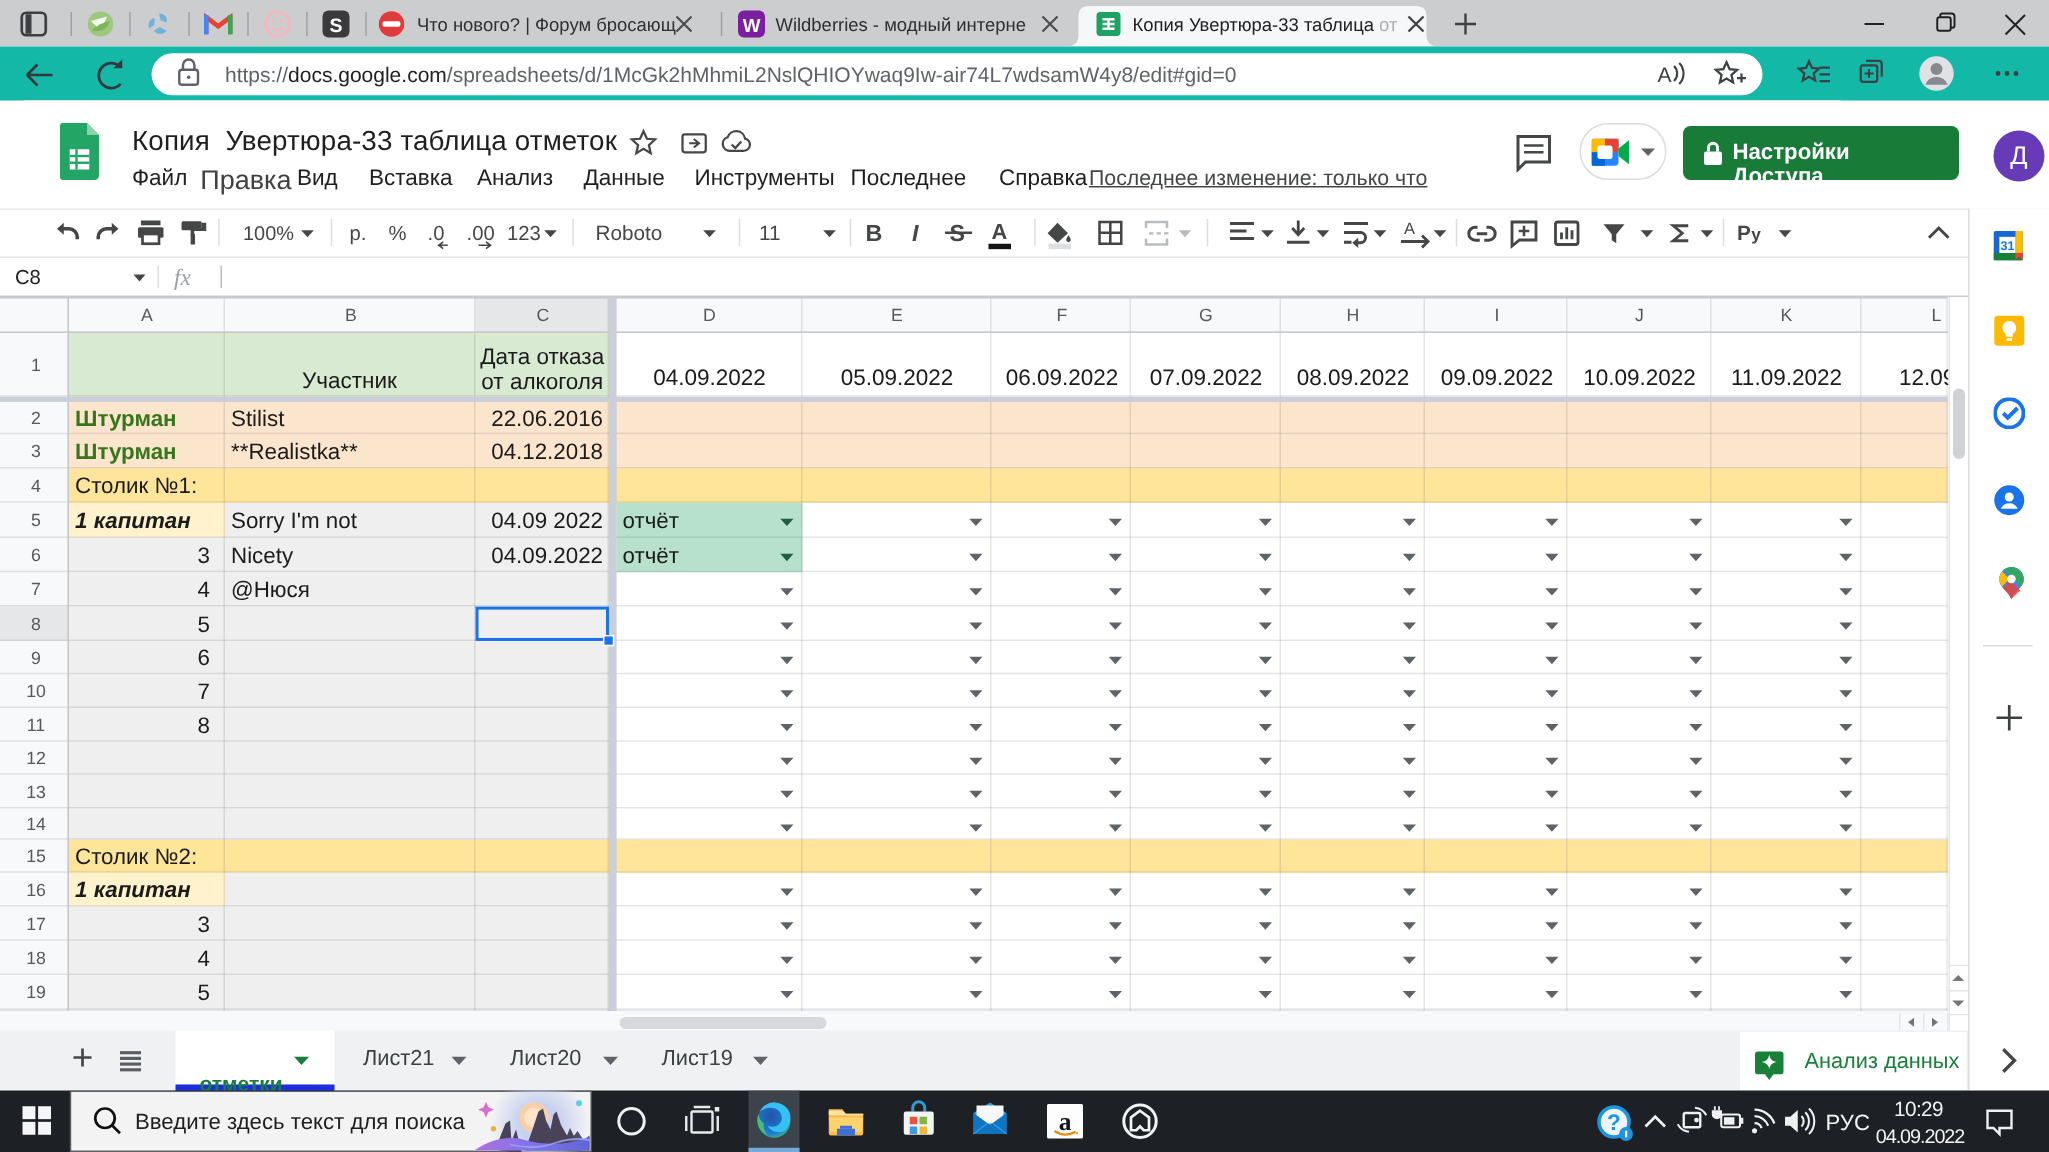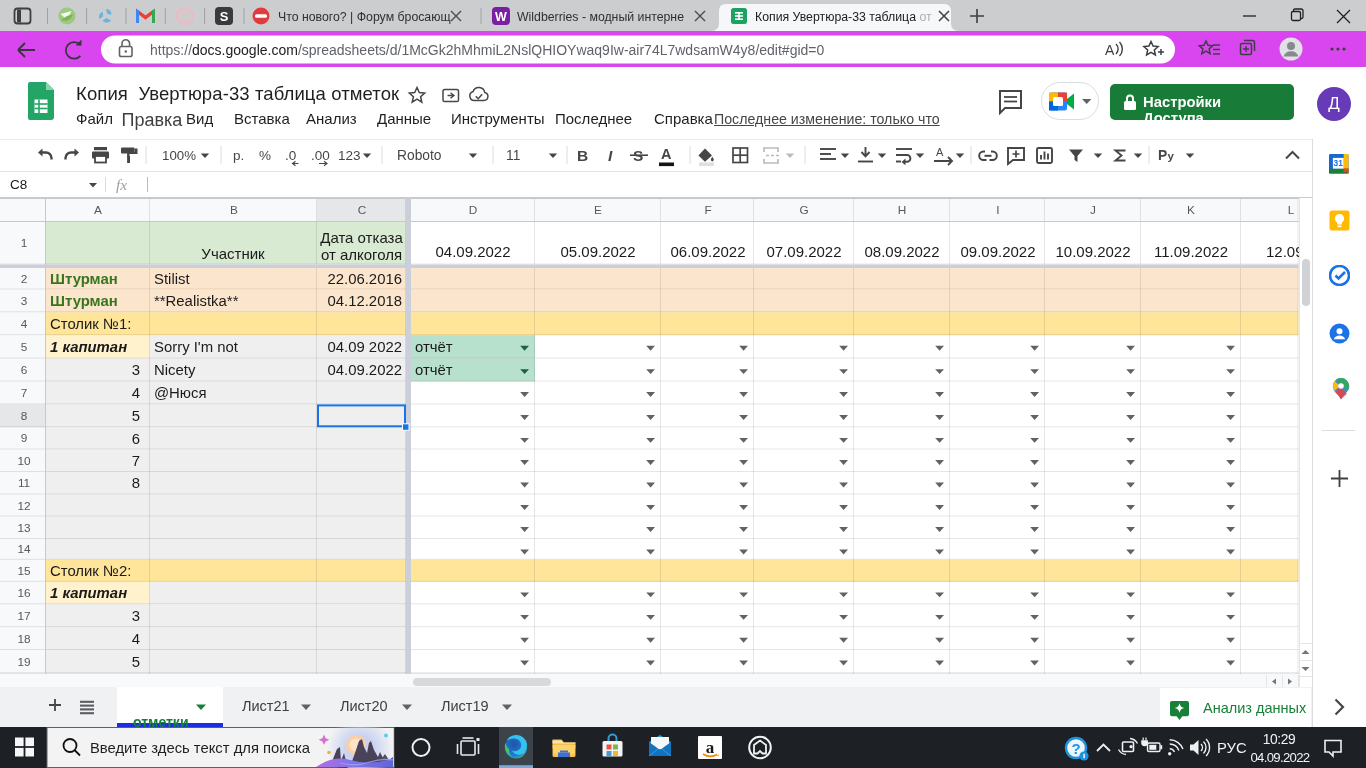--- a/index.html
+++ b/index.html
@@ -59,21 +59,21 @@
 <text x="755" y="20.5" font-size="12.3" fill="#202124">Копия Увертюра-33 таблица от</text>
 <rect x="916" y="6" width="24" height="22" fill="#f6f7f8" opacity="0.65"></rect>
 <path d="M939 11 l10 10 M949 11 l-10 10" stroke="#3c4043" stroke-width="1.5"></path>
 <path d="M977 9 v14 M970 16 h14" stroke="#3c4043" stroke-width="1.6"></path>
 <path d="M1243 16 h13" stroke="#202124" stroke-width="1.3"></path>
 <rect x="1291.5" y="11.5" width="9" height="9" rx="1.5" fill="none" stroke="#202124" stroke-width="1.3"></rect>
       <path d="M1293.5 11.5 v-1 a1.5 1.5 0 0 1 1.5 -1.5 h6 a2 2 0 0 1 2 2 v6 a1.5 1.5 0 0 1 -1.5 1.5 h-1" fill="none" stroke="#202124" stroke-width="1.3"></path>
 <path d="M1337 10 l13 13 M1350 10 l-13 13" stroke="#202124" stroke-width="1.3"></path>
 </svg>
   </div>
-<div class="abs" style="left:0;top:31px;width:1366px;height:36px;background:#d946ef">
+<div class="abs" style="left:0;top:31px;width:1366px;height:36px;background:#14b8a6">
 <svg class="abs" style="left:0;top:0" width="1366" height="36" viewBox="0 0 1366 36">
 <path d="M18 19 h17 M18 19 l7 -7 M18 19 l7 7" stroke="#36373a" stroke-width="1.8" fill="none"></path>
 <path d="M80 13.5 a8.3 8.3 0 1 0 0.4 11.4" stroke="#36373a" stroke-width="1.8" fill="none"></path>
       <path d="M81.5 8.5 v6 h-6 z" fill="#36373a"></path>
 <rect x="101" y="4.5" width="1074" height="28" rx="14" fill="#ffffff"></rect>
 <rect x="119.5" y="15.5" width="12.5" height="10" rx="1.8" fill="none" stroke="#5f6368" stroke-width="1.6"></rect>
       <path d="M122 15.5 v-3 a3.8 3.8 0 0 1 7.6 0 v3" fill="none" stroke="#5f6368" stroke-width="1.6"></path>
       <circle cx="125.8" cy="20.5" r="1.2" fill="#5f6368"></circle>
 <text x="150" y="23.5" font-size="14"><tspan fill="#5f6368">https://</tspan><tspan fill="#202124">docs.google.com</tspan><tspan fill="#5f6368">/spreadsheets/d/1McGk2hMhmiL2NslQHIOYwaq9Iw-air74L7wdsamW4y8/edit#gid=0</tspan></text>
 <text x="1105" y="23.5" font-size="14" fill="#3c4043">A</text>
@@ -92,21 +92,21 @@
 <circle cx="1291" cy="18" r="11.5" fill="#dfe1e5"></circle>
       <circle cx="1291" cy="15" r="4" fill="#868a8f"></circle>
       <path d="M1283.5 25.5 a8 8 0 0 1 15 0" fill="#868a8f"></path>
 <g fill="#3c4043">
         <circle cx="1332" cy="18" r="1.6"></circle>
         <circle cx="1338" cy="18" r="1.6"></circle>
         <circle cx="1344" cy="18" r="1.6"></circle>
       </g>
 </svg>
   </div>
-<div class="abs" style="left:4px;top:67px;width:1211px;height:72px;background:#fff">
+<div class="abs" style="left:16px;top:67px;width:1211px;height:72px;background:#fff">
 <svg class="abs" style="left:24px;top:15px" width="26" height="38" viewBox="0 0 26 38">
 <path d="M2 0 h16 l8 8 v27 a3 3 0 0 1 -3 3 h-21 a2 2 0 0 1 -2 -2 v-34 a2 2 0 0 1 2 -2 z" fill="#23a566"></path>
 <path d="M18 0 l8 8 h-8 z" fill="#8ed1b1"></path>
 <rect x="6.5" y="17.5" width="13" height="13.5" fill="#fff"></rect>
 <g stroke="#23a566" stroke-width="1.6">
         <line x1="6.5" y1="22" x2="19.5" y2="22"></line>
         <line x1="6.5" y1="26.5" x2="19.5" y2="26.5"></line>
         <line x1="11" y1="17.5" x2="11" y2="31"></line>
       </g>
 </svg>

